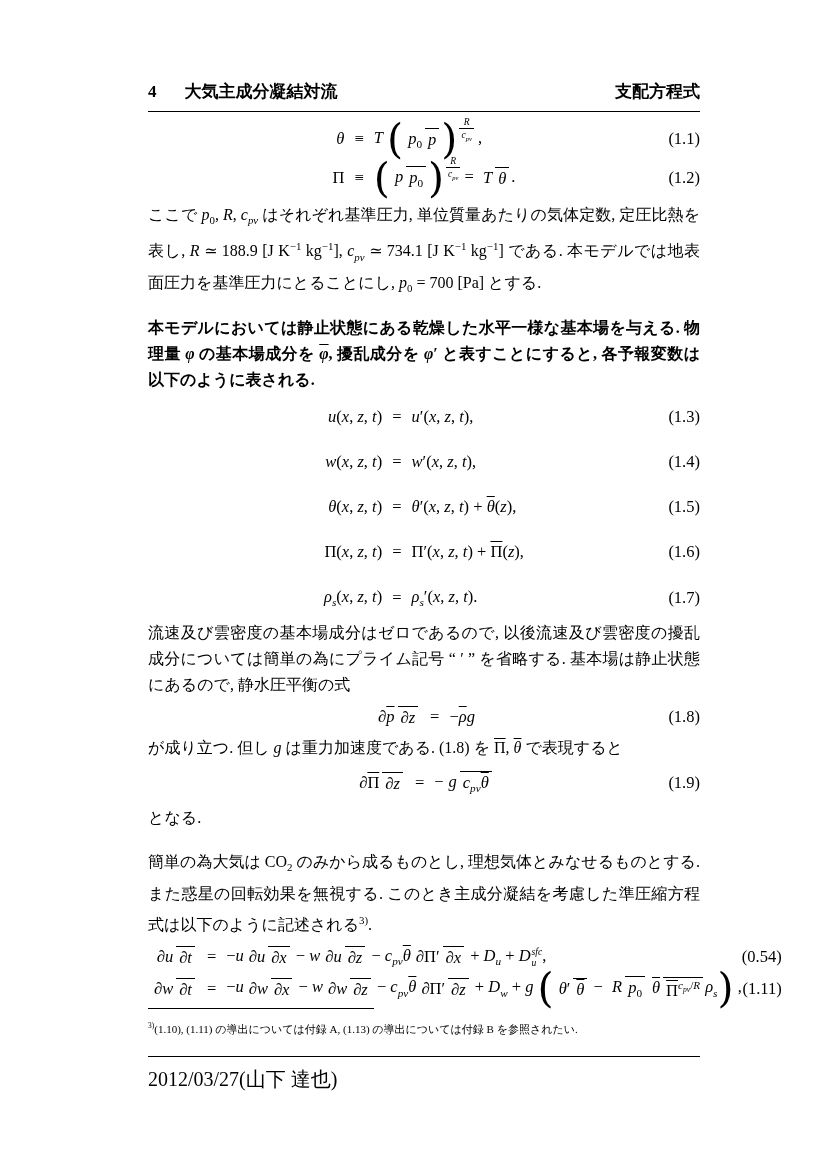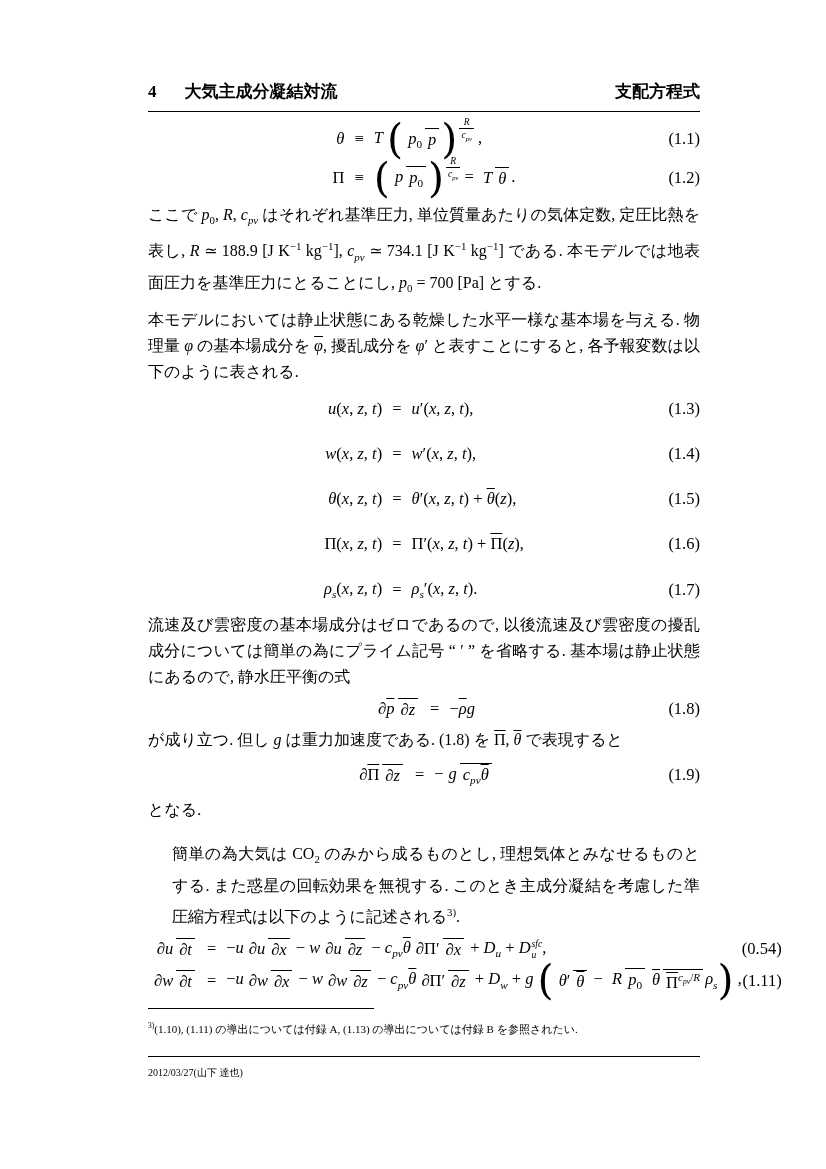--- a/index.html
+++ b/index.html
@@ -39,21 +39,21 @@
   
   .ov{text-decoration:overline;}
   
   .ss{display:inline-flex;flex-direction:column;font-size:58%;line-height:1.15;
       vertical-align:middle;text-align:left;margin-left:1px;}
   
   .footnote{position:absolute;left:148px;top:1008px;width:552px;font-size:11px;line-height:19px;}
   .fnrule{width:226px;border-top:1px solid #000;margin-bottom:7px;}
   .footer{position:absolute;left:148px;top:1056px;width:552px;}
   .ftrule{border-top:1px solid #000;}
-  .fttext{font-size:10px;margin-top:9px;}
+  .fttext{font-size:20px;margin-top:9px;}
 </style>
 </head>
 <body>
 
 <div class="page">
   <div class="content">
 
     <div class="header">
       <span class="hnum">4</span>
       <span class="htitle">大気主成分凝結対流</span>
@@ -85,21 +85,21 @@
             <span class="de"><i>c</i><sub><i>pv</i></sub></span>
           </span> = <span class="fr">
             <span class="nu"><i>T</i></span>
             <span class="de"><i>θ</i></span>
           </span>.</span>
       <span class="eno">(1.2)</span>
     </div>
 
     <p class="para" style="margin-top:10px;">ここで <i>p</i><sub>0</sub>, <i>R</i>, <i>c</i><sub><i>pv</i></sub> はそれぞれ基準圧力, 単位質量あたりの気体定数, 定圧比熱を表し, <i>R</i> ≃ 188.9 [J K<sup>−1</sup> kg<sup>−1</sup>], <i>c</i><sub><i>pv</i></sub> ≃ 734.1 [J K<sup>−1</sup> kg<sup>−1</sup>] である. 本モデルでは地表面圧力を基準圧力にとることにし, <i>p</i><sub>0</sub> = 700 [Pa] とする.</p>
 
-    <p class="para" style="margin-top:6px;">本モデルにおいては静止状態にある乾燥した水平一様な基本場を与える. 物理量 <i>φ</i> の基本場成分を <span class="ov"><i>φ</i></span>, 擾乱成分を <i>φ</i>′ と表すことにすると, 各予報変数は以下のように表される.</p>
+    <p class="para" style="margin-top:14px;font-weight:bold;">本モデルにおいては静止状態にある乾燥した水平一様な基本場を与える. 物理量 <i>φ</i> の基本場成分を <span class="ov"><i>φ</i></span>, 擾乱成分を <i>φ</i>′ と表すことにすると, 各予報変数は以下のように表される.</p>
 
     <div class="eqs" style="row-gap:25px;">
       <span class="sp"></span>
       <span class="el"><i>u</i>(<i>x</i>, <i>z</i>, <i>t</i>)</span>
       <span class="erel">=</span>
       <span class="er"><i>u</i>′(<i>x</i>, <i>z</i>, <i>t</i>),</span>
       <span class="eno">(1.3)</span>
 
       <span class="sp"></span>
       <span class="el"><i>w</i>(<i>x</i>, <i>z</i>, <i>t</i>)</span>
@@ -150,21 +150,21 @@
       <span class="erel">=</span>
       <span class="er">−<span class="fr">
             <span class="nu"><i>g</i></span>
             <span class="de"><i>c</i><sub><i>pv</i></sub><span class="ov"><i>θ</i></span></span>
           </span></span>
       <span class="eno">(1.9)</span>
     </div>
 
     <p class="para" style="margin-top:10px;">となる.</p>
 
-    <p class="para" style="margin-top:18px;margin-left:24px;">簡単の為大気は CO<sub>2</sub> のみから成るものとし, 理想気体とみなせるものとする. また惑星の回転効果を無視する. このとき主成分凝結を考慮した準圧縮方程式は以下のように記述される<sup>3)</sup>.</p>
+    <p class="para" style="margin-top:18px;">簡単の為大気は CO<sub>2</sub> のみから成るものとし, 理想気体とみなせるものとする. また惑星の回転効果を無視する. このとき主成分凝結を考慮した準圧縮方程式は以下のように記述される<sup>3)</sup>.</p>
 
     <div class="eqs" style="margin:8px 0 0 0;row-gap:8px;">
       <span class="sp"></span>
       <span class="el"><span class="fr">
             <span class="nu"><i>∂u</i></span>
             <span class="de"><i>∂t</i></span>
           </span></span>
       <span class="erel">=</span>
       <span class="er">−<i>u</i><span class="fr">
             <span class="nu"><i>∂u</i></span>

